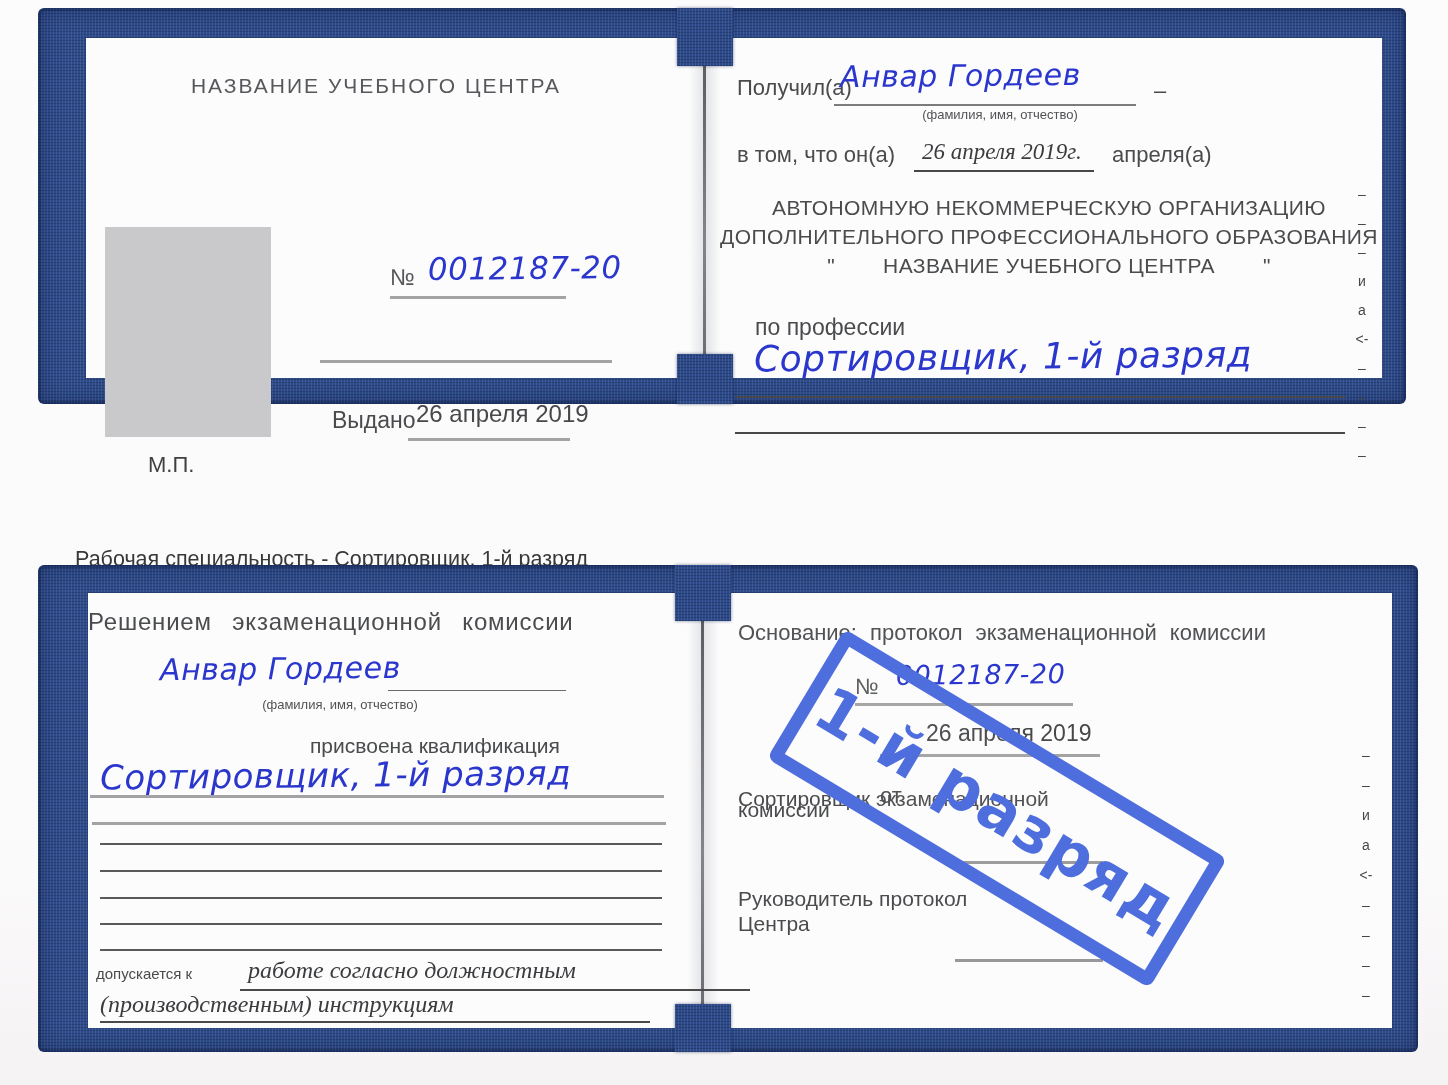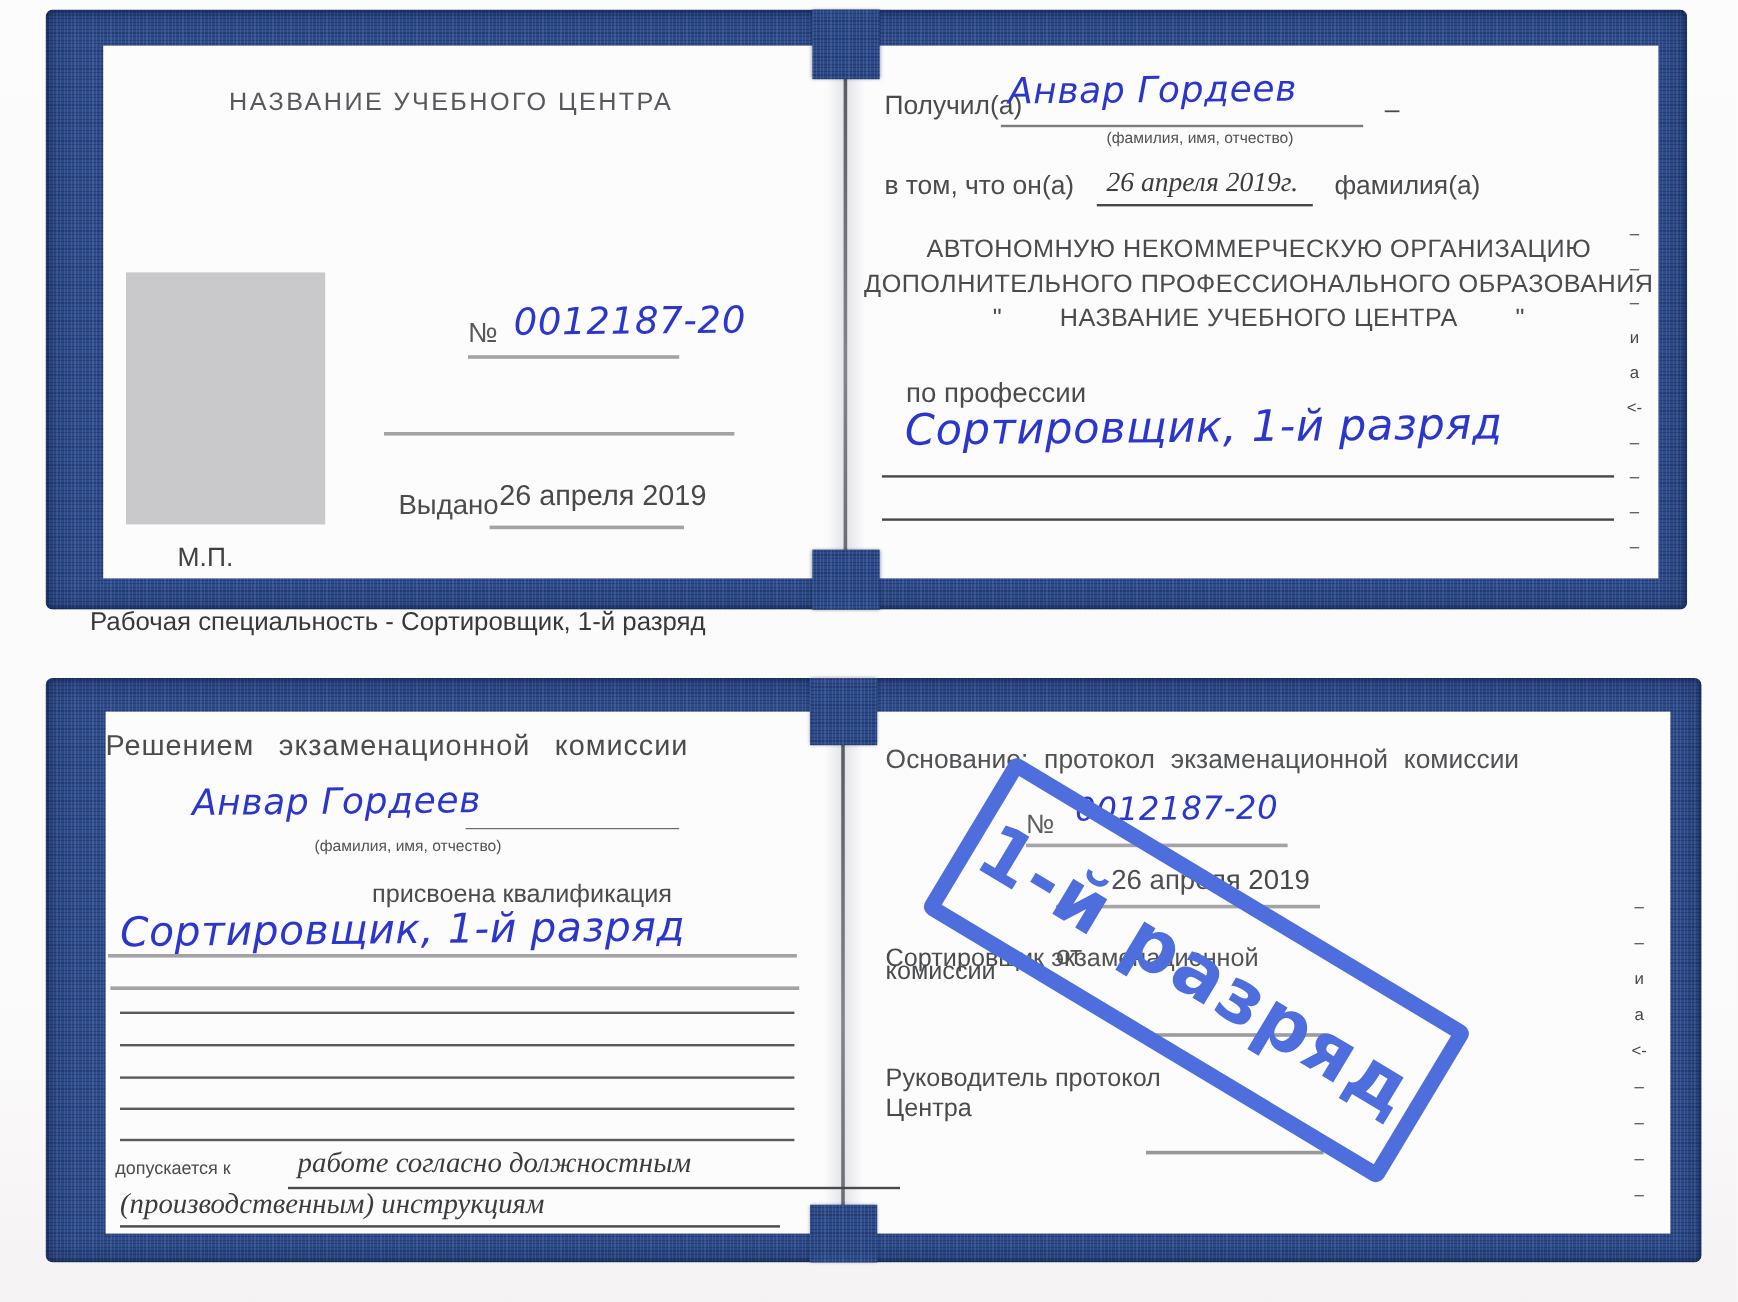--- a/index.html
+++ b/index.html
@@ -14,21 +14,21 @@
 
   
   .spread {
     position:absolute; border-radius:6px;
     background-color:#2e4c8c;
     background-image:
       repeating-linear-gradient(90deg, rgba(255,255,255,.09) 0 1px, rgba(0,0,0,0) 1px 3px),
       repeating-linear-gradient(0deg, rgba(14,28,68,.30) 0 1px, rgba(0,0,0,0) 1px 3px);
     box-shadow: inset 0 0 0 3px rgba(10,22,60,.30), inset 0 0 22px rgba(8,18,52,.40);
   }
-  .sp-top { left:38px; top:8px;  width:1368px; height:500px; }
+  .sp-top { left:38px; top:8px;  width:1368px; height:396px; }
   .sp-bot { left:38px; top:565px; width:1380px; height:487px; }
 
   .pages { position:absolute; background:#fcfcfd; box-shadow:0 0 2px rgba(0,0,0,.25); }
   .sp-top .pages { inset:30px 24px 26px 48px; }
   .sp-bot .pages { inset:28px 26px 24px 50px; }
 
   .gutter { position:absolute; width:3px; background:linear-gradient(180deg,#5a5c62,#83858b 60%,#6a6c72); }
   .sp-top .gutter { left:617px; top:22px; bottom:16px; }
   .sp-bot .gutter { left:613px; top:20px; bottom:16px; }
   .gutter-shadow { position:absolute; top:0; bottom:0; width:32px;
@@ -78,21 +78,21 @@
 
   .edge-col { position:absolute; width:24px; text-align:center; }
   .edge-mark { display:block; font-size:14px; color:#45464a; }
   .sp-top .edge-mark { line-height:29px; }
   .sp-bot .edge-mark { line-height:30px; }
 
   .org-line { position:absolute; left:0; width:100%; text-align:center;
     color:#4a4b4d; font-size:21px; letter-spacing:.4px; }
   .org-quote-row { display:flex; justify-content:center; gap:48px; }
 
-  .caption { position:absolute; left:75px; top:506px; font-size:21.5px; color:#37383a; }
+  .caption { position:absolute; left:75px; top:547px; font-size:21.5px; color:#37383a; }
 
   
   .stamp {
     position:absolute; left:58px; top:140px; width:446px; height:151px;
     border:13px solid #4f6edd; border-radius:8px;
     transform:rotate(31deg); z-index:5;
     display:flex; align-items:center; justify-content:center;
     background:rgba(255,255,255,.04);
   }
   .stamp-text {
@@ -131,21 +131,21 @@
       <div class="page tp-right">
         <span class="abs printed" style="left:21px; top:37px;">Получил(а)</span>
         <span class="abs handwriting" style="left:124px; top:20px; font-size:30px;">Анвар Гордеев</span>
         <div class="hline" style="left:118px; top:66px; width:302px; height:1.5px; background:#7c7c7e;"></div>
         <span class="abs printed" style="left:438px; top:40px;">–</span>
         <div class="abs small-cap" style="left:194px; top:69px; width:180px; text-align:center;">(фамилия, имя, отчество)</div>
 
         <span class="abs printed" style="left:21px; top:104px;">в том, что он(а)</span>
         <span class="abs serif-fill" style="left:206px; top:101px; font-size:23px;">26 апреля 2019г.</span>
         <div class="hline ln-dark" style="left:198px; top:132px; width:180px;"></div>
-        <span class="abs printed" style="left:396px; top:104px;">фамилия(а)</span>
+        <span class="abs printed" style="left:396px; top:104px;">апреля(а)</span>
 
         <div class="org-line" style="top:158px;">АВТОНОМНУЮ НЕКОММЕРЧЕСКУЮ ОРГАНИЗАЦИЮ</div>
         <div class="org-line" style="top:187px;">ДОПОЛНИТЕЛЬНОГО ПРОФЕССИОНАЛЬНОГО ОБРАЗОВАНИЯ</div>
         <div class="org-line org-quote-row" style="top:216px;">
           <span>"</span>
           <span>НАЗВАНИЕ УЧЕБНОГО ЦЕНТРА</span>
           <span>"</span>
         </div>
 
         <span class="abs printed" style="left:39px; top:276px; font-size:23px;">по профессии</span>

